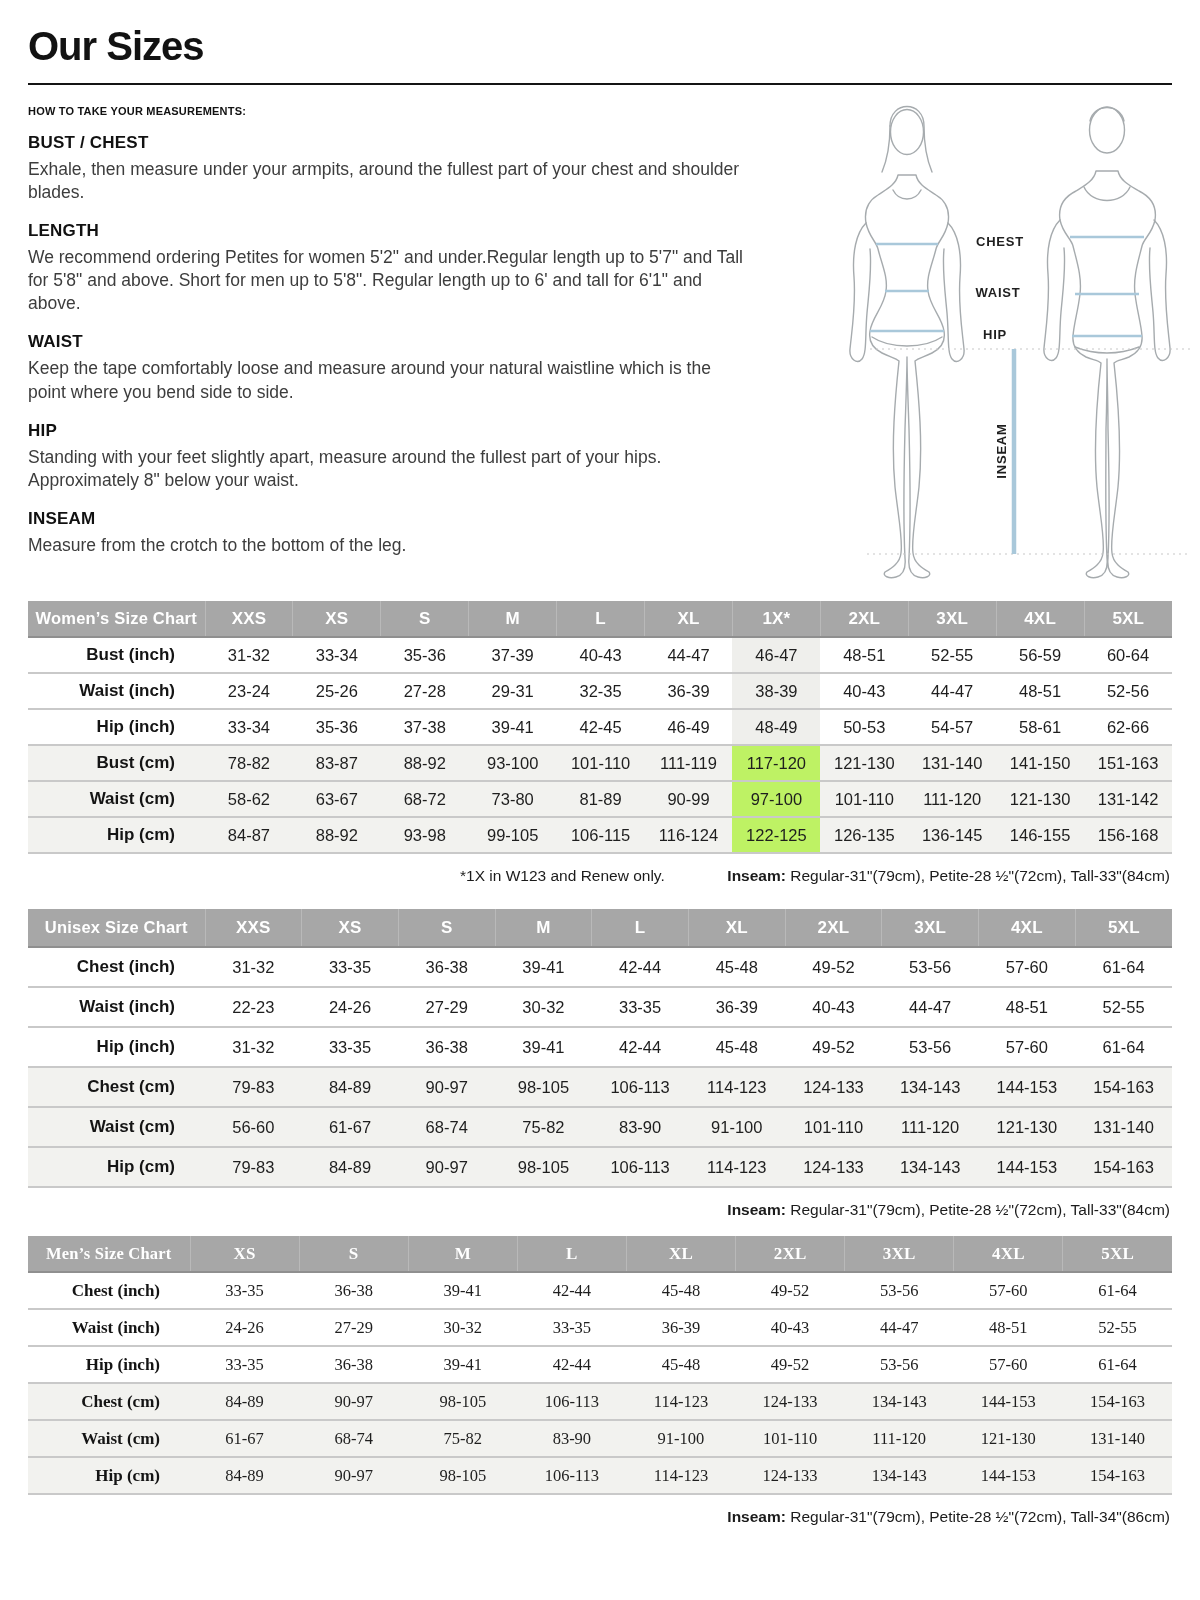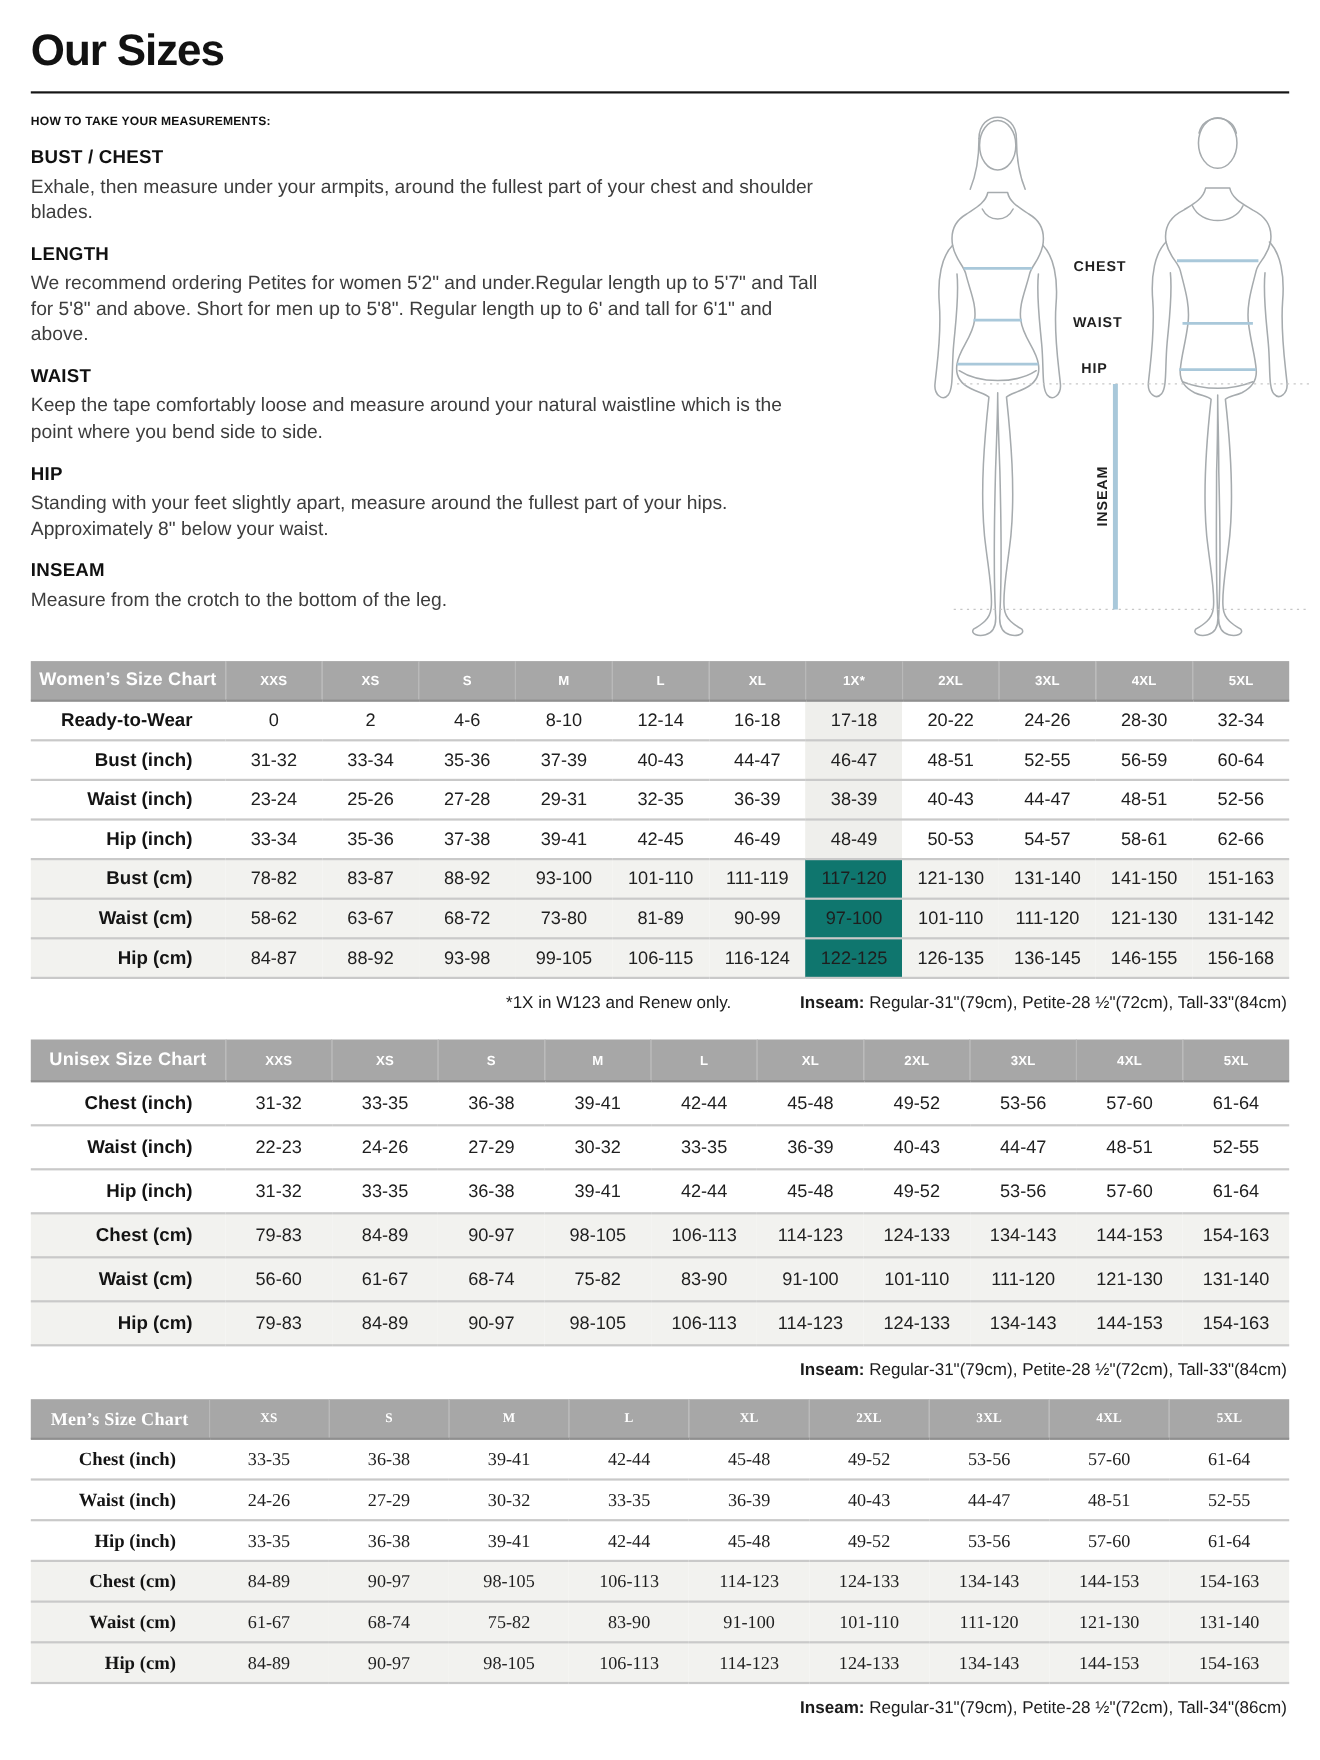--- a/index.html
+++ b/index.html
@@ -16,35 +16,35 @@
   .intro{position:relative;margin-top:20px;height:496px;}
   .intro-text{width:718px;}
   .how-heading{font-size:11px;font-weight:bold;color:#111;margin:0 0 16px 0;letter-spacing:.2px;}
   .sec-title{font-size:17px;font-weight:bold;color:#111;margin:0 0 5px 0;letter-spacing:.2px;}
   .sec-body{font-size:17.5px;line-height:1.32;color:#3d3d3d;margin:0 0 17px 0;}
   .diagram-wrap{position:absolute;left:784px;top:-6px;width:430px;height:490px;text-align:center;}
 
   
   table.size-table{border-collapse:collapse;table-layout:fixed;width:1144px;}
   table.size-table th{
-    background:#a7a7a7;color:#ffffff;font-weight:bold;font-size:12px;
+    background:#a7a7a7;color:#ffffff;font-weight:bold;font-size:17px;
     text-align:center;letter-spacing:.2px;border-bottom:2px solid #8f8f8f;
   }
   table.size-table th + th{border-left:1px solid #b9b9b9;}
   table.size-table th.tbl-title{font-size:16.5px;}
   table.size-table td{
     text-align:center;font-size:16.5px;color:#1e1e1e;
     border-bottom:2px solid #c9c9c9;background:#ffffff;
   }
   table.size-table td.row-label{
     text-align:right;padding-right:30px;font-weight:bold;font-size:17px;color:#141414;
   }
   table.size-table tr.shaded td{background:#f2f2ef;}
   table.size-table td.hl{background:#efefec;}
-  table.size-table tr.shaded td.hl{background:#0f766e;}
+  table.size-table tr.shaded td.hl{background:#bef264;}
   .t-women tr{height:36px;}
   .t-unisex thead tr{height:38px;}
   .t-unisex tbody tr{height:40px;}
   .t-men thead tr{height:36px;}
   .t-men tbody tr{height:37px;}
   .t-women .label-col,.t-unisex .label-col{width:177px;}
   .t-men .label-col{width:162px;}
 
   .footnote-row{position:relative;width:1144px;height:40px;}
   .fn{position:absolute;top:13px;font-size:15.5px;color:#1b1b1b;white-space:nowrap;}
@@ -160,34 +160,20 @@
           <th>XL</th>
           <th>1X*</th>
           <th>2XL</th>
           <th>3XL</th>
           <th>4XL</th>
           <th>5XL</th>
         </tr>
       </thead>
       <tbody>
         <tr>
-          <td class="row-label">Ready-to-Wear</td>
-          <td>0</td>
-          <td>2</td>
-          <td>4-6</td>
-          <td>8-10</td>
-          <td>12-14</td>
-          <td>16-18</td>
-          <td class="hl">17-18</td>
-          <td>20-22</td>
-          <td>24-26</td>
-          <td>28-30</td>
-          <td>32-34</td>
-        </tr>
-        <tr>
           <td class="row-label">Bust (inch)</td>
           <td>31-32</td>
           <td>33-34</td>
           <td>35-36</td>
           <td>37-39</td>
           <td>40-43</td>
           <td>44-47</td>
           <td class="hl">46-47</td>
           <td>48-51</td>
           <td>52-55</td>

